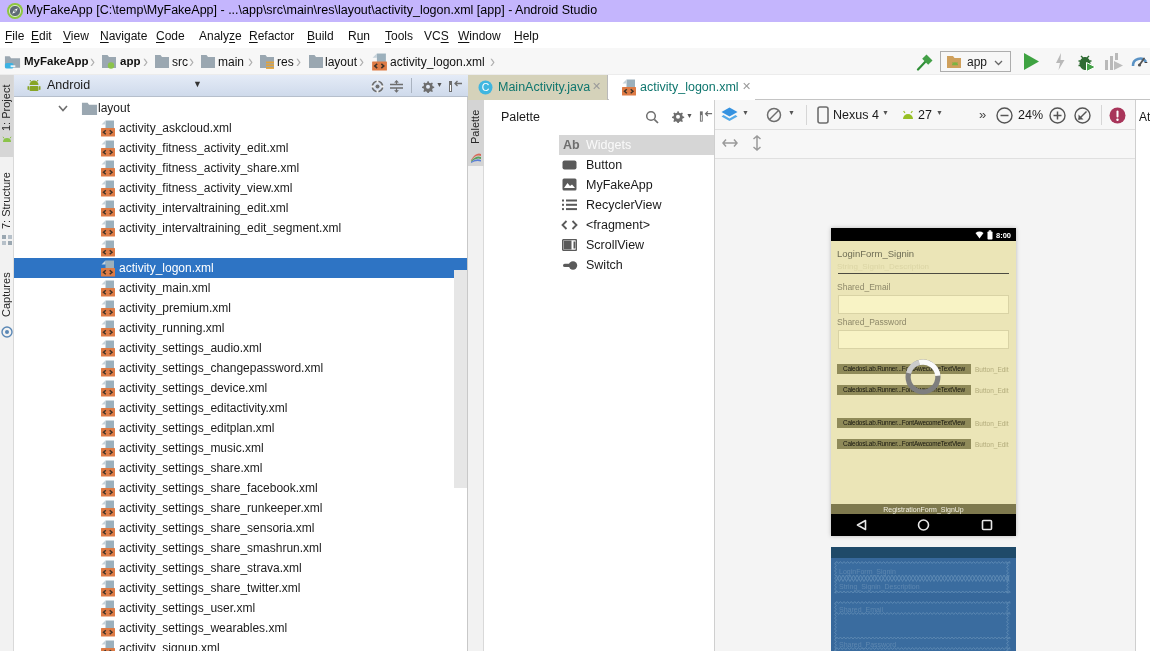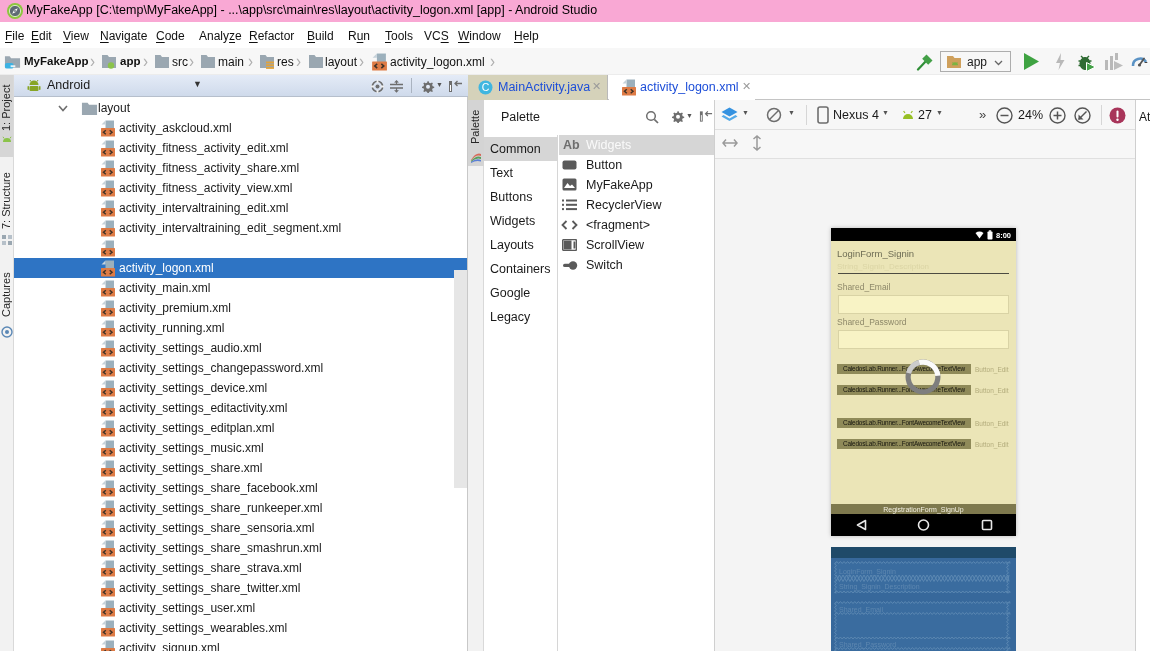--- a/index.html
+++ b/index.html
@@ -1,20 +1,20 @@
 <!DOCTYPE html>
 <html><head>
 <meta charset="utf-8">
 <style>
   * { margin:0; padding:0; box-sizing:border-box; }
   html,body { width:1150px; height:651px; overflow:hidden; }
   body { font-family:"Liberation Sans", sans-serif; position:relative; background:#fff; color:#1a1a1a; }
   .abs { position:absolute; }
   
-  #titlebar { left:0; top:0; width:1150px; height:22px; background:#f9a8d4; }
+  #titlebar { left:0; top:0; width:1150px; height:22px; background:#c4b5fd; }
   #titletext { left:26px; top:3px; font-size:12.5px; color:#000; white-space:nowrap; }
   
   #menubar { left:0; top:22px; width:1150px; height:26px; background:#fff; }
   .menuitem { position:absolute; top:7px; font-size:12px; color:#111; }
   .menuitem u { text-decoration:underline; text-underline-offset:1.5px; }
   
   #navbar { left:0; top:48px; width:1150px; height:27px; background:#f7f7f7; border-bottom:1px solid #ececec; }
   .crumbtext { position:absolute; top:7px; font-size:12px; color:#111; white-space:nowrap; }
   .crumbsep { position:absolute; top:4px; font-size:15px; color:#b0b0b0; transform:scaleY(1.2); }
   
@@ -22,21 +22,21 @@
   .vlabel { position:absolute; writing-mode:vertical-rl; transform:rotate(180deg); font-size:11px; color:#262626; left:0px; width:14px; text-align:center; }
   
   #projheader { left:14px; top:75px; width:454px; height:22px; background:linear-gradient(#e4ebf7,#cfdaeb); border-bottom:1px solid #b6bfcc; }
   #projtree { left:14px; top:97px; width:454px; height:554px; background:#fff; border-right:1px solid #c8c8c8; }
   .trow { position:absolute; left:0; width:453px; height:20px; font-size:12px; color:#1b1b1b; line-height:20px; }
   .trow.sel { background:#2e74c4; color:#fff; }
   
   #tabbar { left:468px; top:75px; width:682px; height:25px; background:#fff; border-bottom:1px solid #c4c4c4; }
   #tab1 { position:absolute; left:0; top:0; width:140px; height:25px; background:#d5d2ba; border-right:1px solid #b9b9b9; }
   #tab2 { position:absolute; left:141px; top:0; width:146px; height:25px; background:#fff; }
-  .tabtext { position:absolute; top:5px; font-size:12.5px; color:#1d4ed8; }
+  .tabtext { position:absolute; top:5px; font-size:12.5px; color:#0f766e; }
   .tabx { position:absolute; top:5px; font-size:11px; color:#9a9a9a; }
   
   #palstrip { left:468px; top:100px; width:16px; height:551px; background:#f2f2f2; border-right:1px solid #d9d9d9; }
   #paltab { position:absolute; left:0; top:0px; width:16px; height:66px; background:#d4d4d4; }
   
   #palette { left:484px; top:100px; width:231px; height:551px; background:#fff; border-right:1px solid #cfcfcf; }
   #palhead { position:absolute; left:0; top:0; width:230px; height:34px; background:#fff; }
   #palcats { position:absolute; left:0; top:35px; width:74px; height:516px; border-right:1px solid #d6d6d6; }
   .pcat { position:absolute; left:0; width:74px; height:24px; line-height:24px; padding-left:6px; font-size:12.5px; color:#1a1a1a; }
   .pcat.sel { background:#d6d6d6; }
@@ -444,30 +444,20 @@
       <svg class="abs" style="left:187px;top:10px" width="14" height="13" viewBox="0 0 14 13">
         <path d="M6.5 1.2 l1.2 0 l.4 1.5 l1.5 .6 l1.4-.8 l.9 .9 l-.8 1.4 l.6 1.5 l1.5 .4 l0 1.2 l-1.5 .4 l-.6 1.5 l.8 1.4 l-.9 .9 l-1.4-.8 l-1.5 .6 l-.4 1.5 l-1.2 0 l-.4-1.5 l-1.5-.6 l-1.4 .8 l-.9-.9 l.8-1.4 l-.6-1.5 l-1.5-.4 l0-1.2 l1.5-.4 l.6-1.5 l-.8-1.4 l.9-.9 l1.4 .8 l1.5-.6 z" fill="#6e6e6e"></path>
         <circle cx="7" cy="6.8" r="2" fill="#fff"></circle>
       </svg>
       <div class="abs" style="left:202px;top:12px;font-size:7px;color:#555">▼</div>
       <svg class="abs" style="left:215px;top:10px" width="14" height="13" viewBox="0 0 15 13">
         <rect x="1" y="1" width="3" height="11" fill="#6e6e6e"></rect>
         <rect x="2" y="5" width="1" height="6" fill="#fff"></rect>
         <path d="M14 3.5 H7 M9.5 1 L7 3.5 L9.5 6" stroke="#6e6e6e" stroke-width="1.3" fill="none"></path>
       </svg>
-    </div>
-    <div id="palcats">
-      <div class="pcat sel" style="top:2px">Common</div>
-      <div class="pcat" style="top:26px">Text</div>
-      <div class="pcat" style="top:50px">Buttons</div>
-      <div class="pcat" style="top:74px">Widgets</div>
-      <div class="pcat" style="top:98px">Layouts</div>
-      <div class="pcat" style="top:122px">Containers</div>
-      <div class="pcat" style="top:146px">Google</div>
-      <div class="pcat" style="top:170px">Legacy</div>
     </div>
     <div id="palitems">
       <div class="pitem" style="top:0px;background:#d6d6d6;width:155px">
         <span class="abs" style="left:4px;color:#6e6e6e;font-weight:bold">Ab</span>
         <span class="abs" style="left:27px;color:#fafafa">Widgets</span>
       </div>
       <div class="pitem" style="top:20px">
         <svg class="abs" style="left:3px;top:5px" width="15" height="10" viewBox="0 0 15 10">
           <rect x="0.5" y="0.5" width="14" height="9" rx="2" fill="#5a5a5a"></rect>
         </svg>

